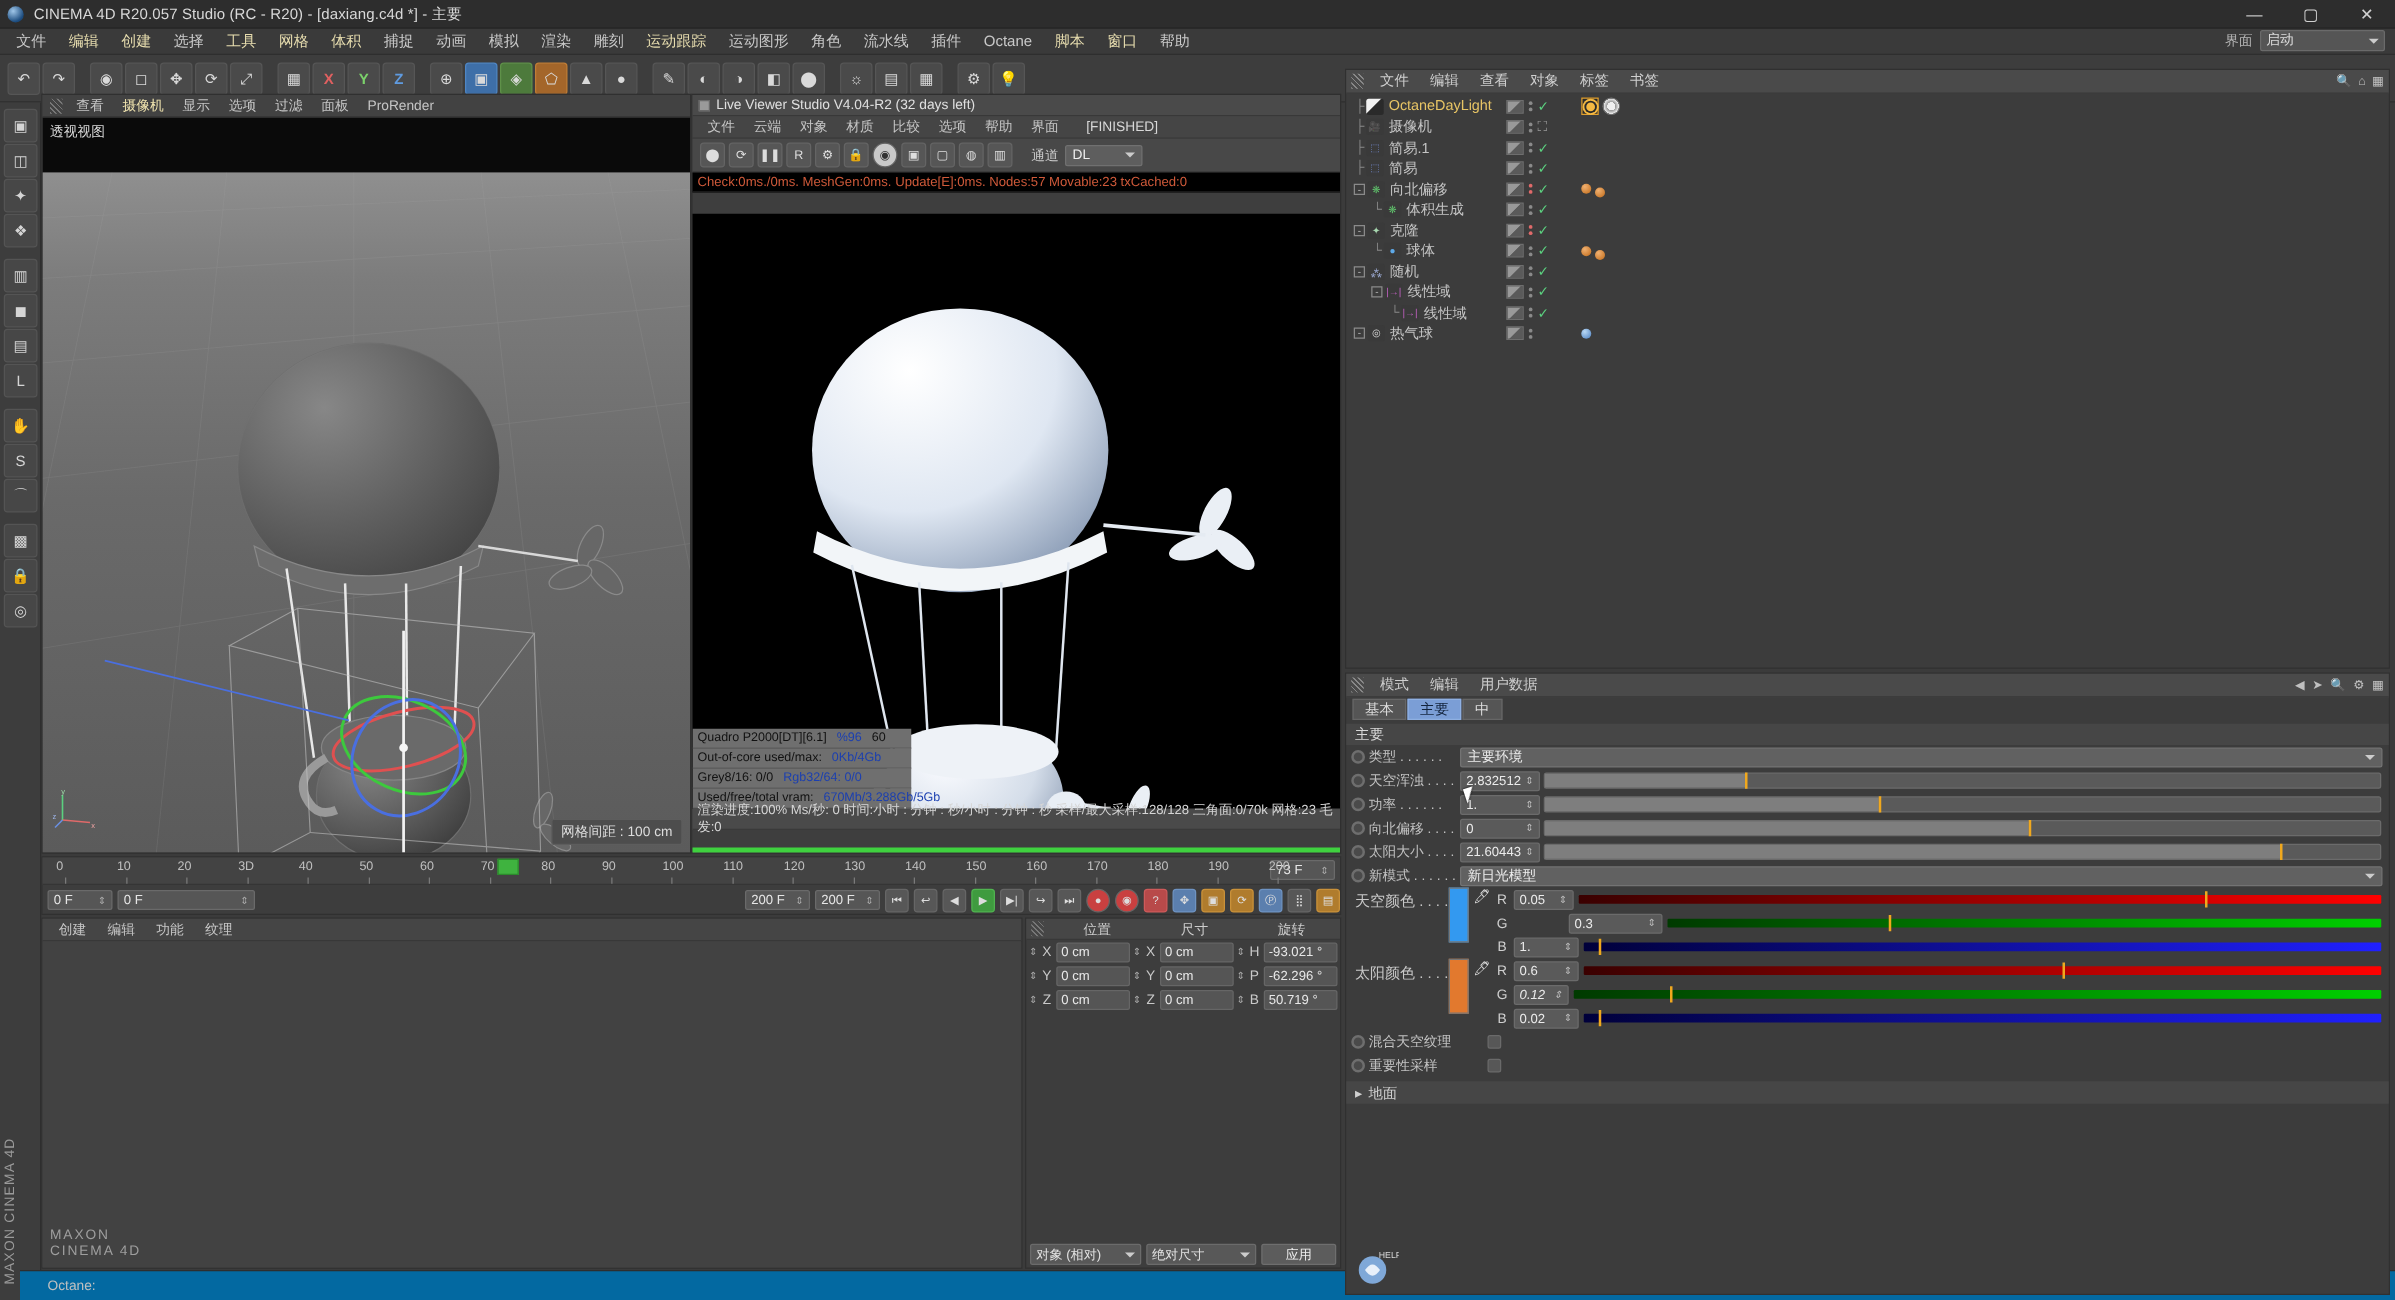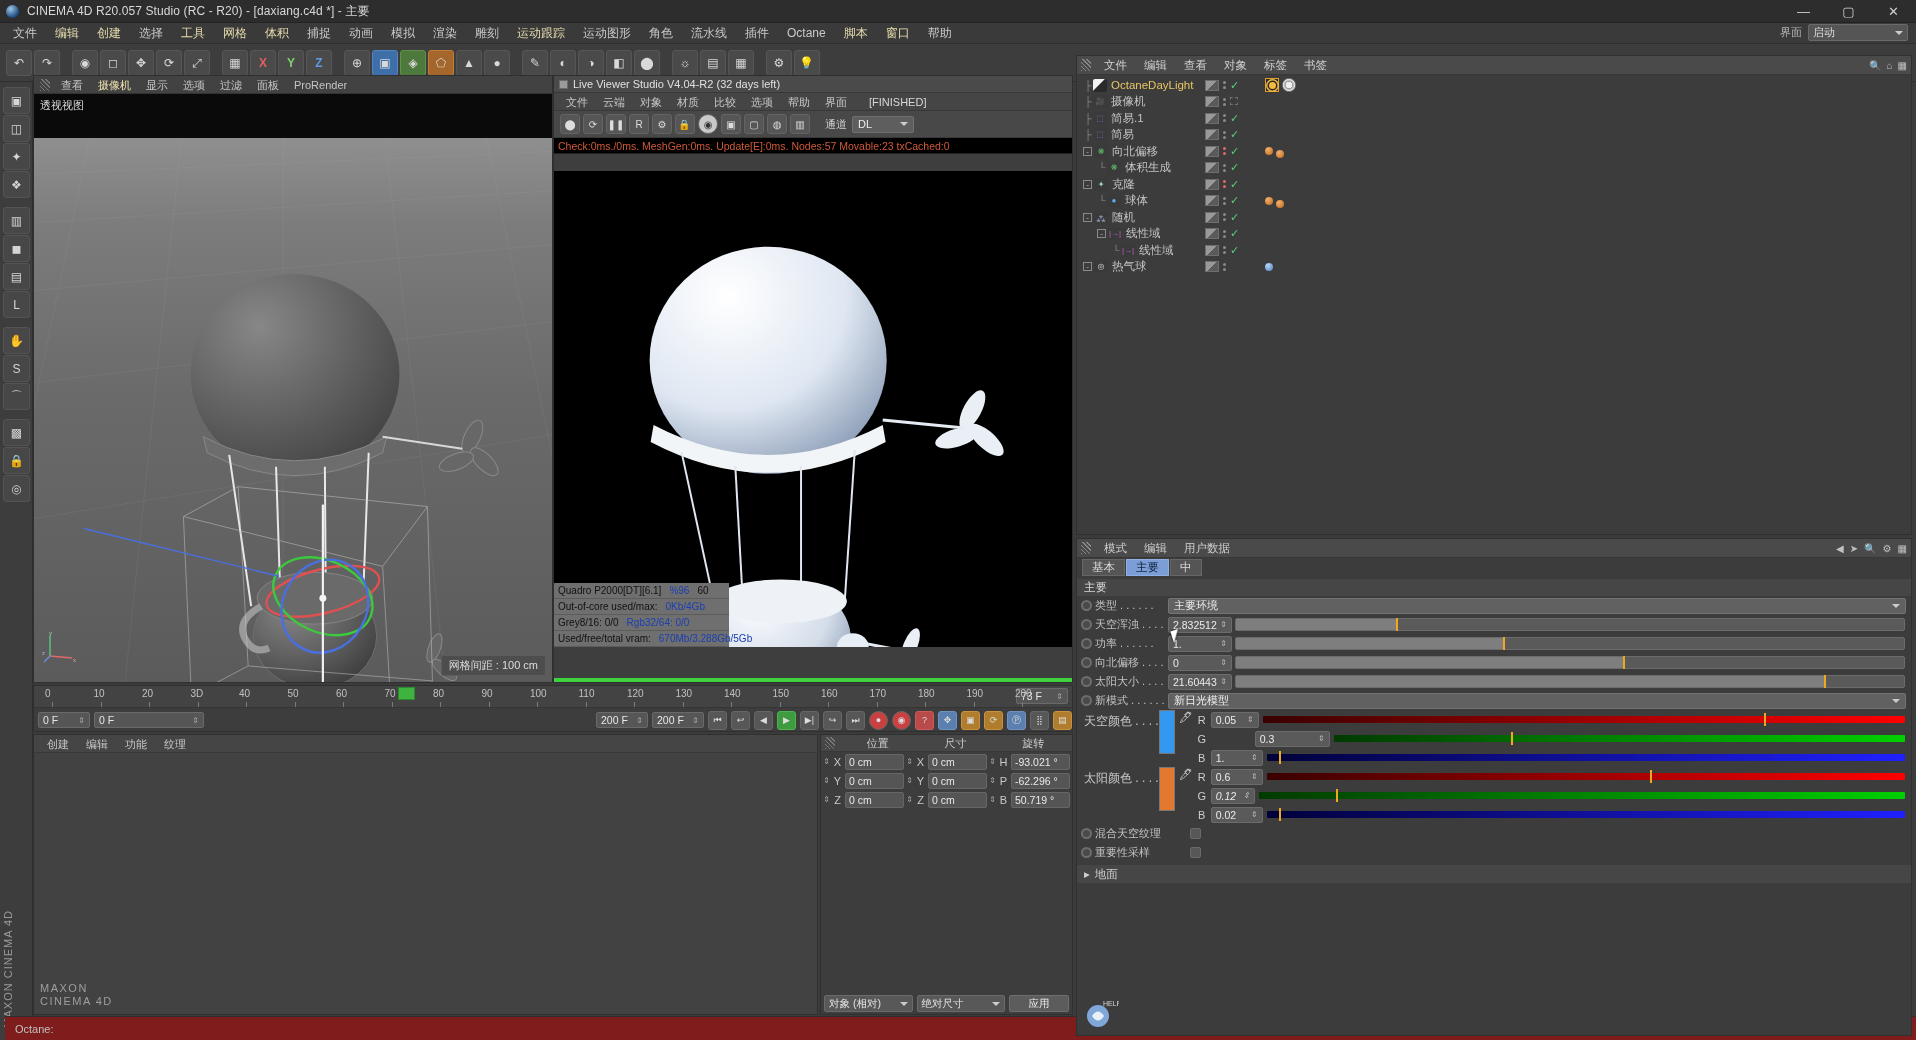--- a/index.html
+++ b/index.html
@@ -158,22 +158,22 @@
   .coord-foot { position:absolute; left:0; right:0; bottom:2px; display:flex; gap:4px;
     padding:0 3px; align-items:center; }
   .csel { height:17px; background:#585858; border:1px solid #6b6b6b; border-radius:2px;
     font-size:10.5px; color:#e2e2e2; padding:0 4px; display:flex; align-items:center;
     justify-content:space-between; gap:4px; flex:1; }
   .capply { width:60px; height:17px; background:#5c5c5c; border:1px solid #6e6e6e;
     border-radius:2px; font-size:10.5px; color:#eee; display:flex; align-items:center;
     justify-content:center; }
 
   
-  .statusbar { position:absolute; left:5px; right:0; bottom:0; height:24px; background:#7f1d1d;
-    border-top:1px solid #2e2e2e; display:flex; align-items:center; padding-left:10px;
+  .statusbar { position:absolute; left:16px; right:0; bottom:0; height:24px; background:#0369a1;
+    border-top:1px solid #2e2e2e; display:flex; align-items:center; padding-left:22px;
     font-size:11px; color:#c0c0c0; }
 
   
   .objmgr { position:absolute; left:1076px; top:55px; right:4px; height:480px;
     background:#3c3c3c; border:1px solid #303030; }
   .obj-head { height:19px; background:#4a4a4a; display:flex; align-items:center;
     padding-left:4px; gap:1px; border-bottom:1px solid #383838; position:relative; }
   .obj-head .grip { width:10px;height:12px;margin-right:4px;
     background-image:repeating-linear-gradient(45deg,#888 0 1px,transparent 1px 3px); }
   .obj-head .m { font-size:11.5px; color:#cfcfcf; padding:0 8px; line-height:19px; }
@@ -551,20 +551,23 @@
           </div>
           <div class="lv-ov-row">
             <span>Used/free/total vram:</span>
             <span class="blue">670Mb/3.288Gb/5Gb</span>
             <span></span>
           </div>
         </div>
     </div>
 
     <div class="lv-foot">
+      <div class="line">
+        <span>渲染进度:100%   Ms/秒: 0      时间:小时 : 分钟 : 秒/小时 : 分钟 : 秒   采样/最大采样:128/128    三角面:0/70k  网格:23  毛发:0</span>
+      </div>
       <div class="lv-prog">
           <i></i>
         </div>
     </div>
   </div>
 
   <div class="timeline">
     <div class="ruler" id="ruler">
       <div class="tl-right">
         <div class="tfield">

